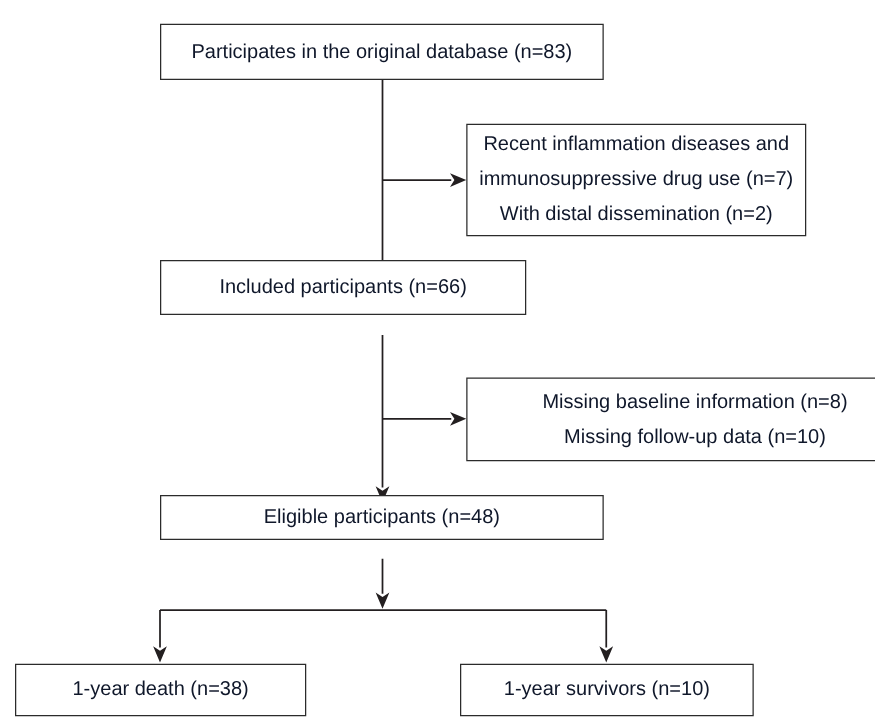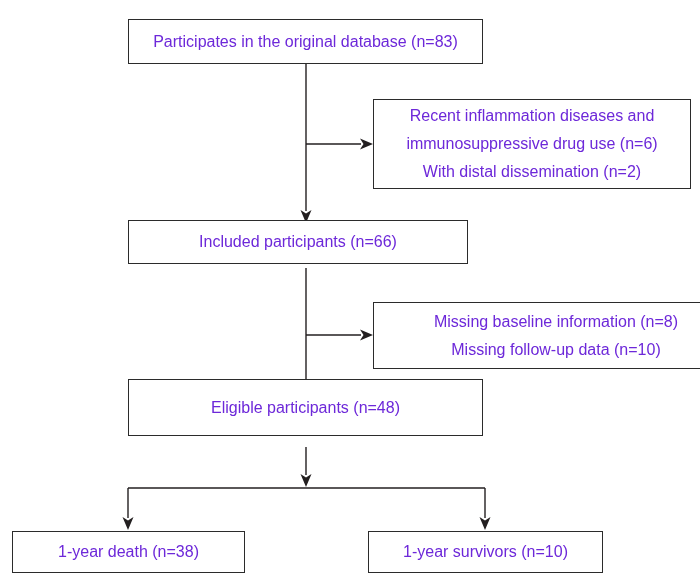--- a/index.html
+++ b/index.html
@@ -6,21 +6,21 @@
     margin: 0;
     padding: 0;
     background: #ffffff;
   }
   .canvas {
     position: relative;
     width: 700px;
     height: 581px;
     background: #ffffff;
     font-family: "Liberation Sans", sans-serif;
-    color: #6d28d9;
+    color: #0f172a;
     overflow: hidden;
   }
   .connectors {
     position: absolute;
     left: 0;
     top: 0;
     width: 700px;
     height: 581px;
   }
   .node {
@@ -34,24 +34,24 @@
     justify-content: center;
     text-align: center;
     font-size: 16px;
     line-height: 28px;
   }
   .node .line {
     display: block;
     white-space: nowrap;
   }
   .node-original  { left: 128px; top: 19px;  width: 355px; height: 45px; }
-  .node-excl1     { left: 373px; top: 99px;  width: 318px; height: 90px; }
-  .node-included  { left: 128px; top: 220px; width: 340px; height: 44px; }
+  .node-excl1     { left: 373px; top: 99px;  width: 272px; height: 90px; }
+  .node-included  { left: 128px; top: 208px; width: 293px; height: 44px; }
   .node-excl2     { left: 373px; top: 302px; width: 366px; height: 67px; }
-  .node-eligible  { left: 128px; top: 379px; width: 355px; height: 57px; }
+  .node-eligible  { left: 128px; top: 396px; width: 355px; height: 36px; }
   .node-death     { left: 12px;  top: 531px; width: 233px; height: 42px; }
   .node-survivors { left: 368px; top: 531px; width: 235px; height: 42px; text-align: right; }
 </style>
 </head>
 <body>
 
 <div class="canvas">
 
   <svg class="connectors" viewBox="0 0 700 581" xmlns="http://www.w3.org/2000/svg">
     <g stroke="#231f20" stroke-width="1.4" fill="none">
@@ -89,21 +89,21 @@
       <polygon points="485,530 479.5,517 485,520.5 490.5,517"></polygon>
     </g>
   </svg>
 
   <div class="node node-original">
     <span class="line">Participates in the original database (n=83)</span>
   </div>
 
   <div class="node node-excl1">
     <span class="line">Recent inflammation diseases and</span>
-    <span class="line">immunosuppressive drug use (n=6)</span>
+    <span class="line">immunosuppressive drug use (n=7)</span>
     <span class="line">With distal dissemination (n=2)</span>
   </div>
 
   <div class="node node-included">
     <span class="line">Included participants (n=66)</span>
   </div>
 
   <div class="node node-excl2">
     <span class="line">Missing baseline information (n=8)</span>
     <span class="line">Missing follow-up data (n=10)</span>

